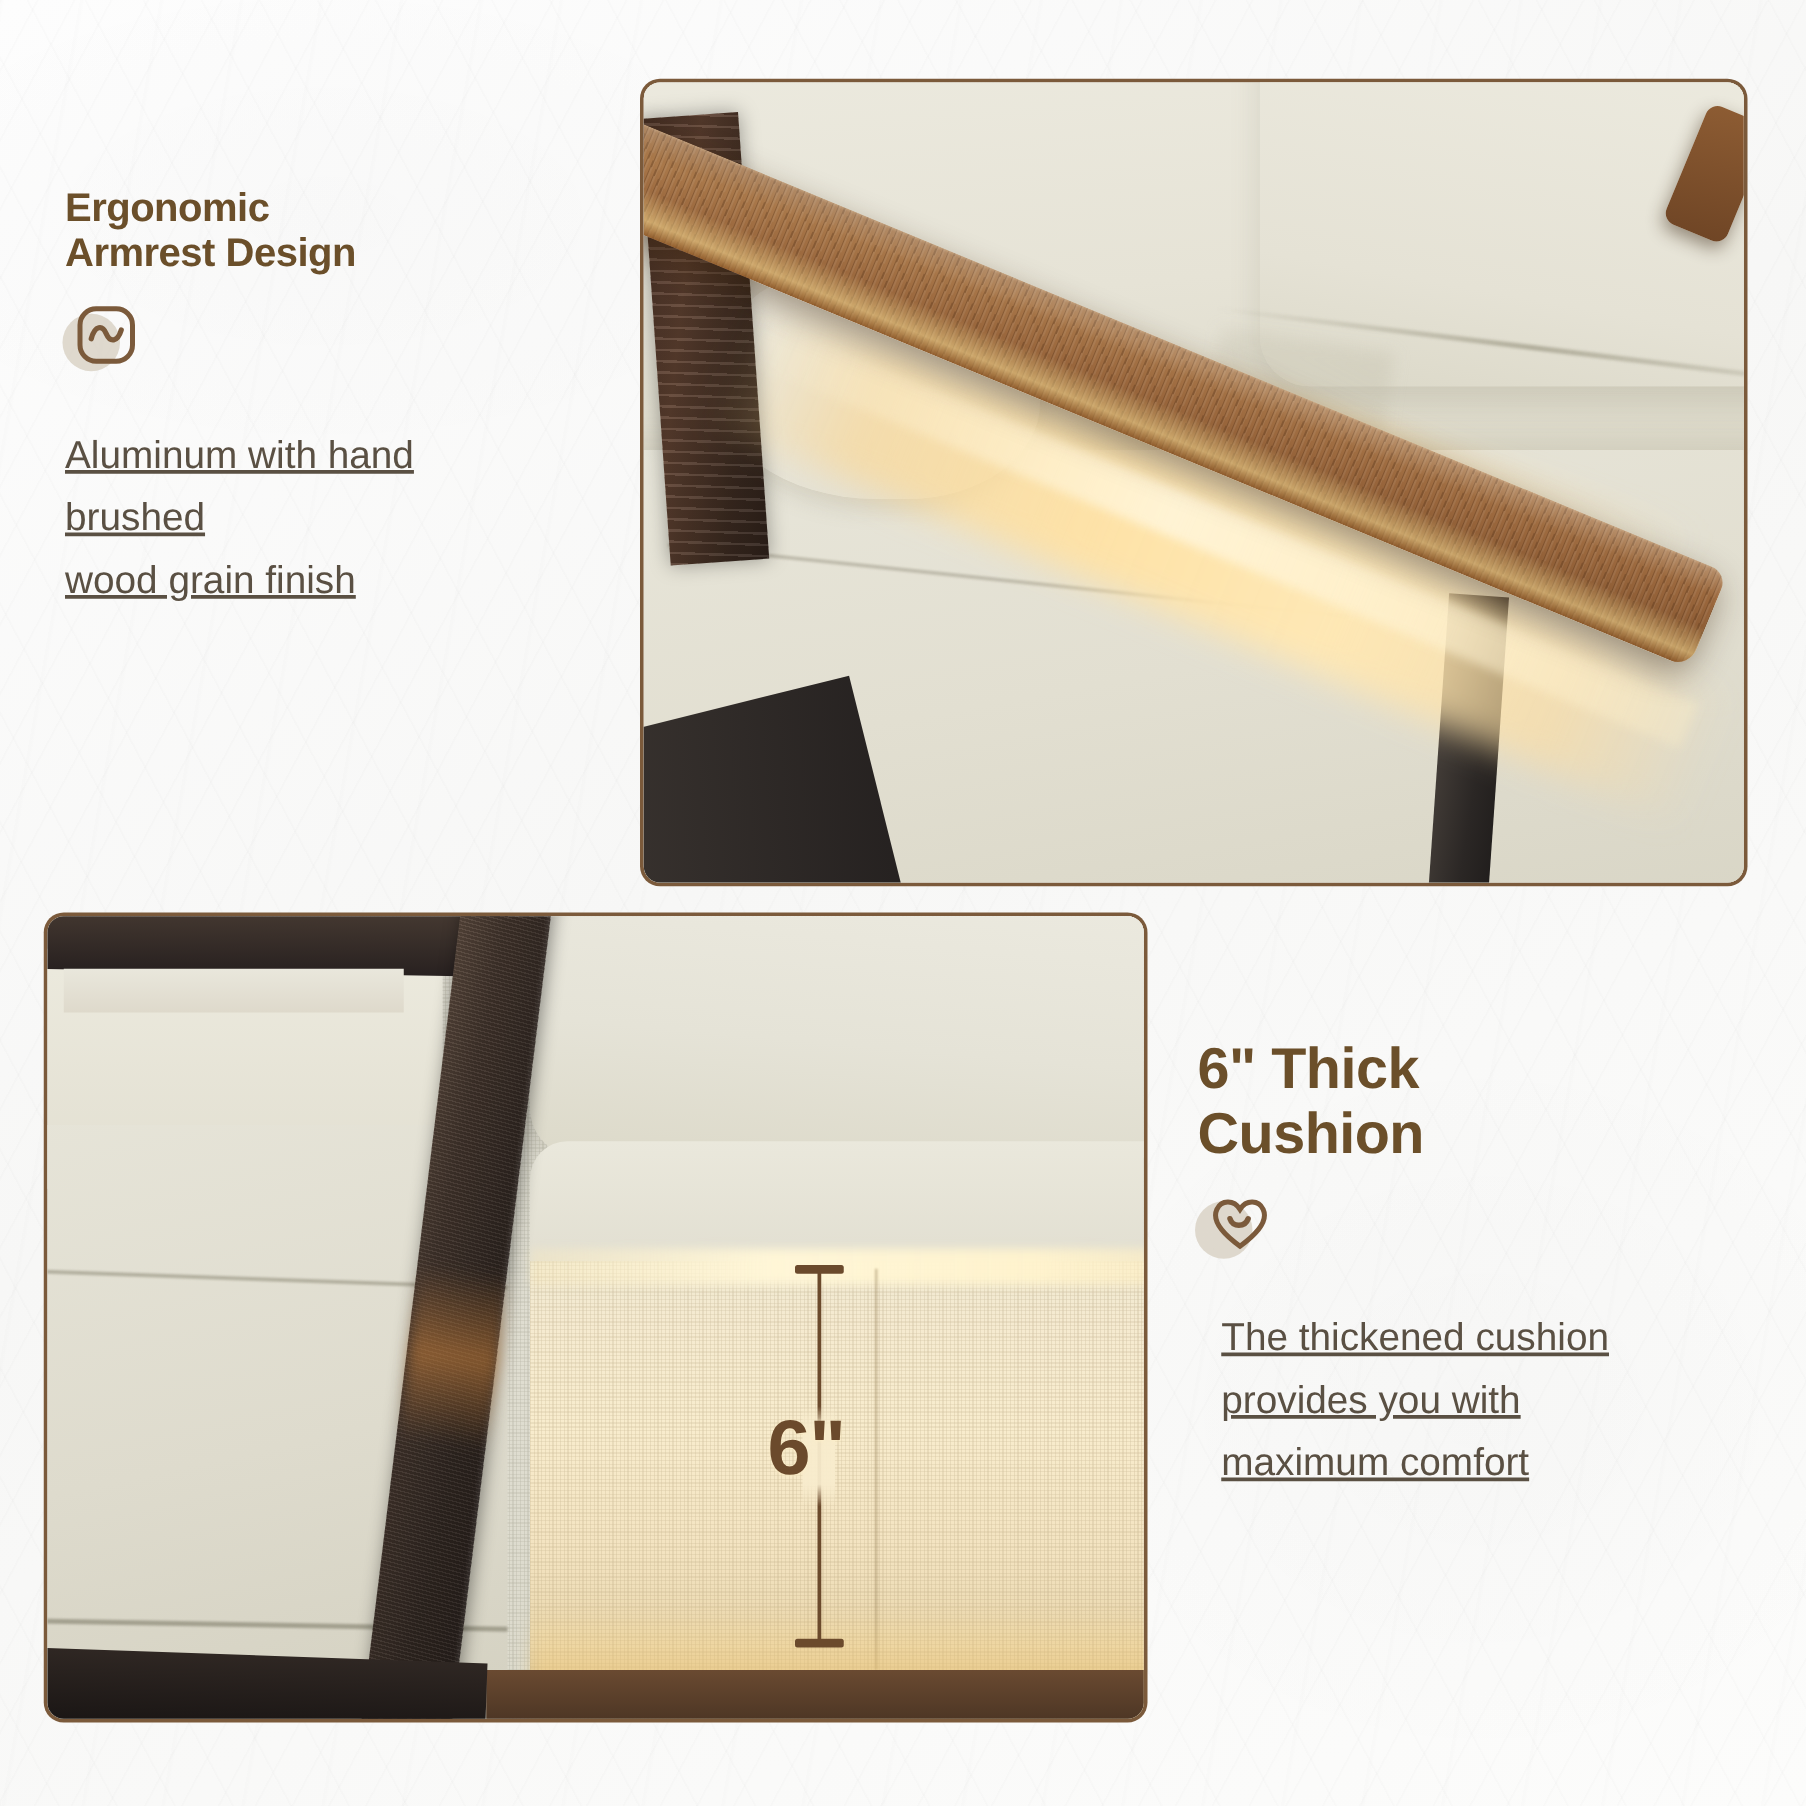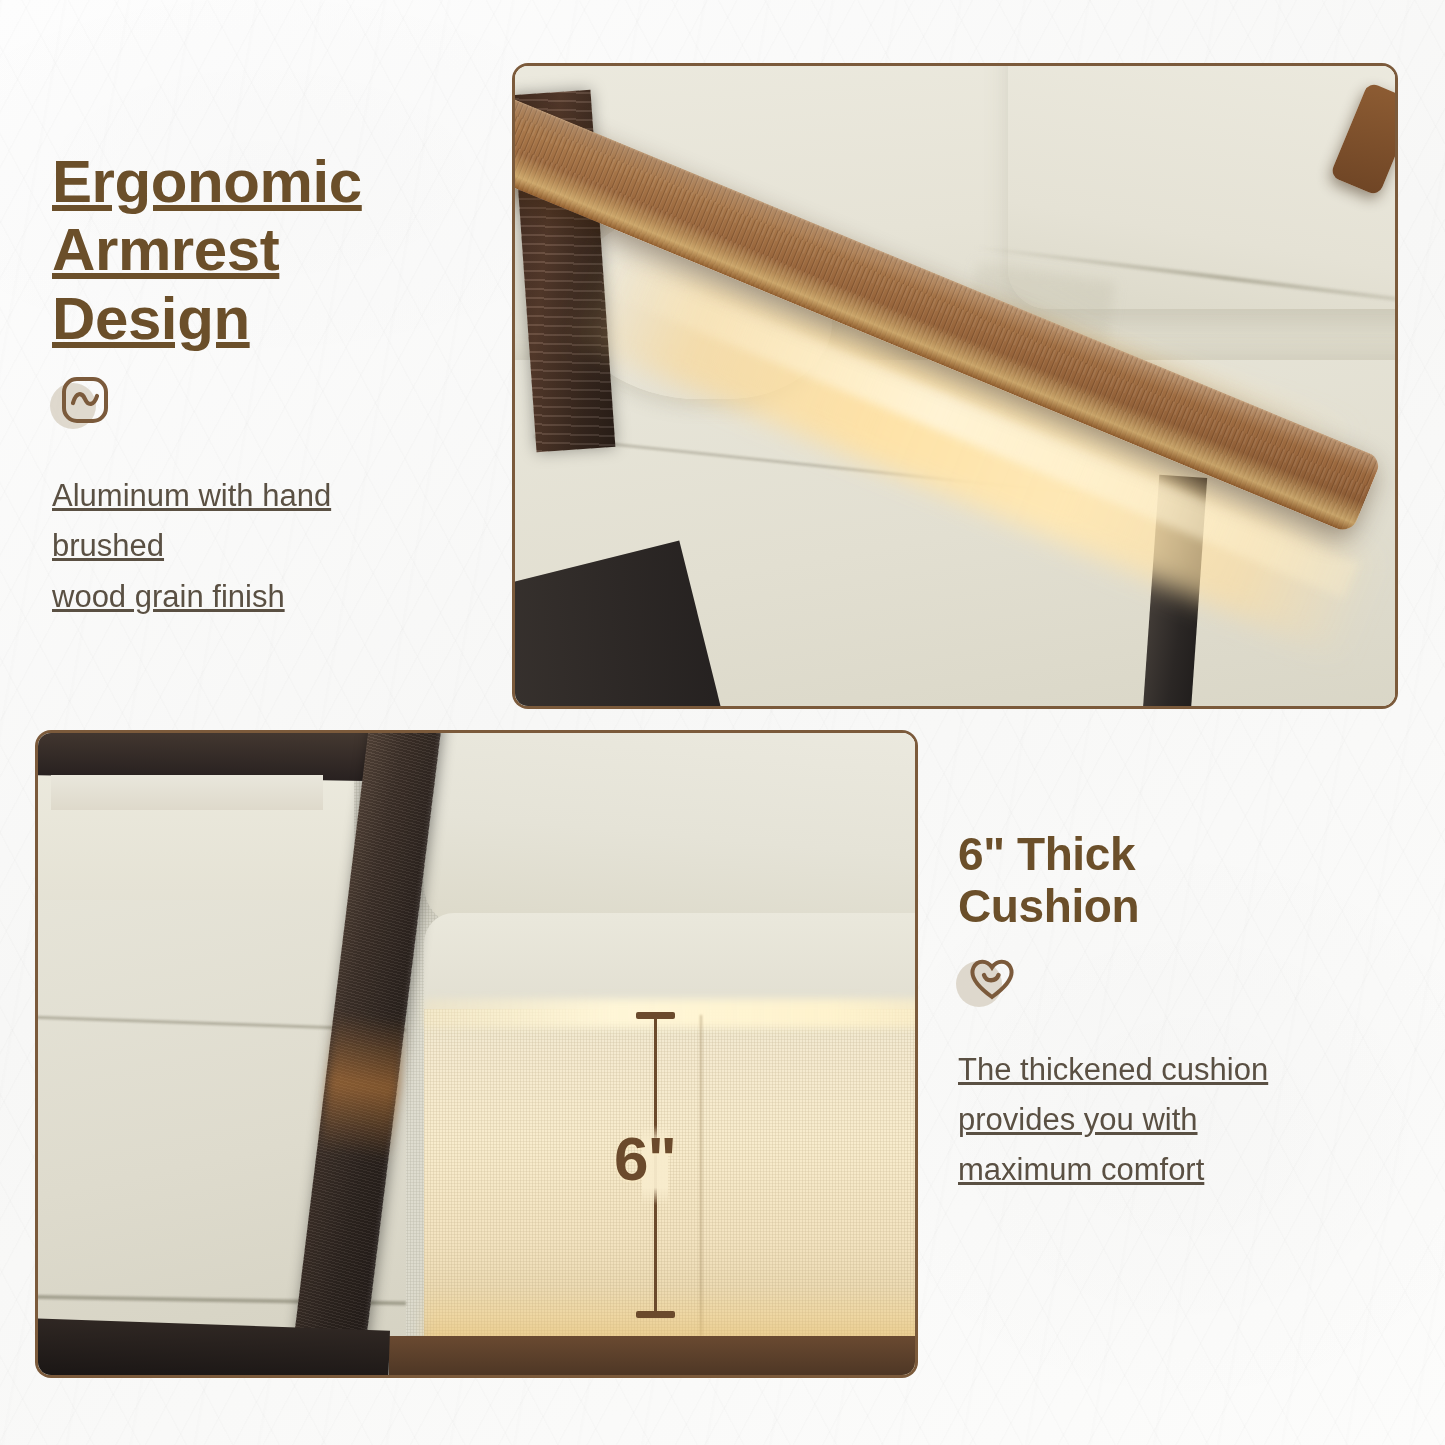--- a/index.html
+++ b/index.html
@@ -29,21 +29,21 @@
     white-space:pre-line;
   }
   .body-copy{
     line-height:1.62;
     white-space:pre-line;
     font-weight:normal;
     text-decoration:underline;
   }
 
   #armrest-text{left:52px;top:148px;width:430px;}
-  #armrest-text .headline{font-size:60px;text-decoration:underline;}
+  #armrest-text .headline{font-size:32px;}
   #armrest-text .body-copy{font-size:31px;margin-top:0;}
 
   #cushion-text{left:958px;top:828px;width:420px;}
   #cushion-text .headline{font-size:46px;}
   #cushion-text .body-copy{font-size:31px;}
 
   
   .feature-icon{position:relative;width:62px;height:62px;}
   .feature-icon .blob{
     position:absolute;left:-2px;top:8px;width:46px;height:46px;border-radius:50%;
@@ -412,18 +412,18 @@
 Cushion</div>
 
     <div id="cushion-icon-wrap" class="feature-icon">
       <div class="blob"></div>
       <svg width="52" height="50" viewBox="0 0 52 50">
         <path d="M26 44 C8 31, 4 22, 7.5 14.5 C11 7, 21 6.5, 26 14.5 C31 6.5, 41 7, 44.5 14.5 C48 22, 44 31, 26 44 Z" fill="none" stroke="#7b5a3b" stroke-width="4"></path>
         <path d="M18 22 C20 29, 30 29, 32.5 22" fill="none" stroke="#7b5a3b" stroke-width="4.4" stroke-linecap="round"></path>
       </svg>
     </div>
 
-    <div class="body-copy" style="color:#5a5043;">The thickened cushion
+    <div class="body-copy" style="color:#5a5043;margin-left:19px;">The thickened cushion
 provides you with
 maximum comfort</div>
   </div>
 
 </div>
 
 </body></html>

